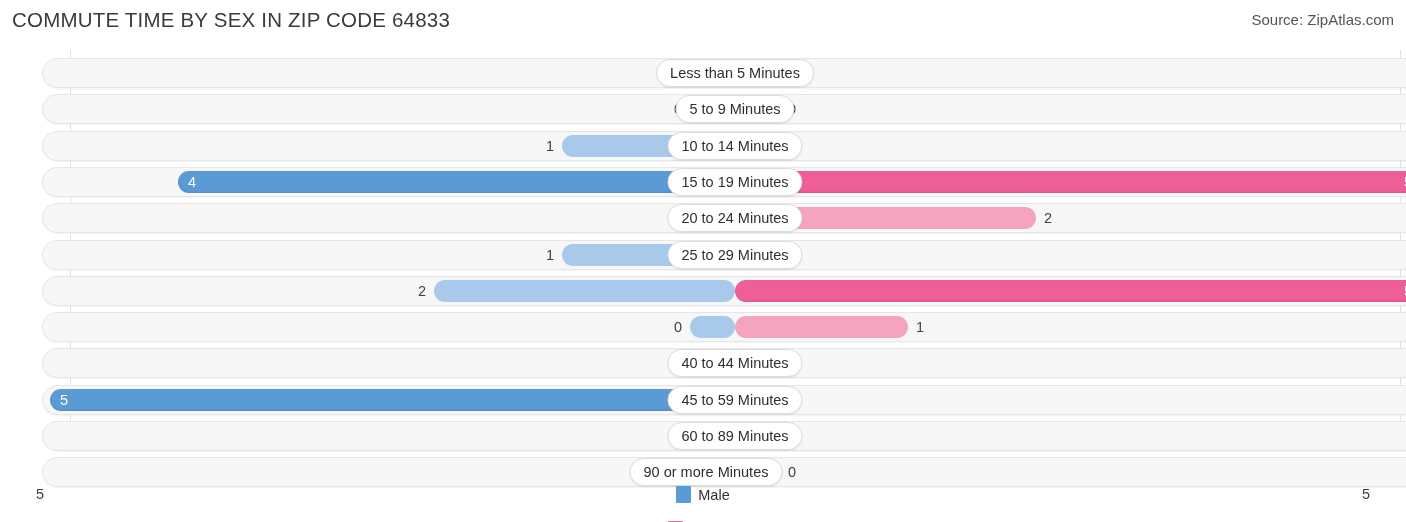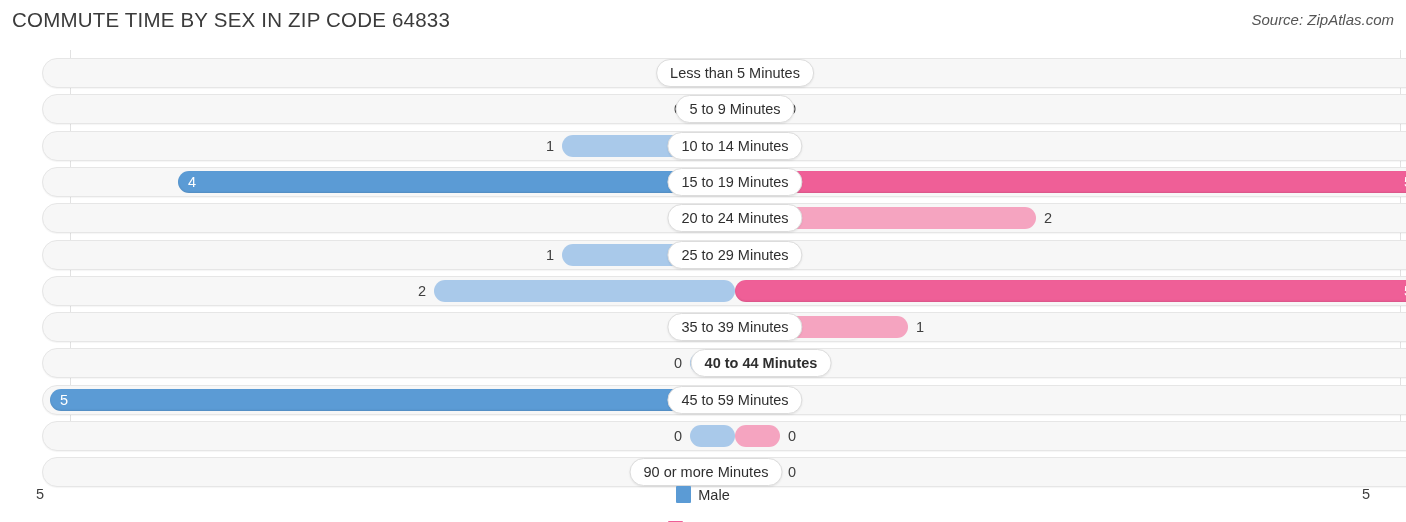--- a/index.html
+++ b/index.html
@@ -23,21 +23,20 @@
     font-size: 20.5px;
     letter-spacing: 0.2px;
     color: #3b3b3b;
     font-weight: 400;
     white-space: nowrap;
   }
   #source {
     position: absolute;
     right: 12px; top: 11px;
     font-size: 15px;
-    font-style: italic;
     color: #555555;
     white-space: nowrap;
   }
 
   
   #plot {
     position: absolute;
     left: 0; top: 50px;
     width: 1406px; height: 434px; margin-left: 32px;
   }
@@ -217,44 +216,44 @@
           <div class="bar bar-female hot" style="left: 693px; width: 685px;"></div>
           <div class="val val-male" style="left: 354px; width: 30px;">2</div>
           <div class="val val-female inside" style="left: 1340px; width: 30px; text-align: right;">5</div>
         </div>
         <div class="row" style="top: 262.1px;">
           <div class="track"></div>
           <div class="bar bar-male" style="left: 648px; width: 45px;"></div>
           <div class="bar bar-female" style="left: 693px; width: 173px;"></div>
           <div class="val val-male" style="left: 610px; width: 30px;">0</div>
           <div class="val val-female" style="left: 874px; width: 30px;">1</div>
-          <div class="pill" style="left: 693px;">35 to 39 Minutes</div>
         </div>
         <div class="row" style="top: 298.4px;">
           <div class="track"></div>
           <div class="bar bar-male" style="left: 648px; width: 45px;"></div>
           <div class="bar bar-female" style="left: 693px; width: 45px;"></div>
           <div class="val val-male" style="left: 610px; width: 30px;">0</div>
           <div class="val val-female" style="left: 746px; width: 30px;">0</div>
-          <div class="pill" style="left: 719px; font-weight: bold;">40 to 44 Minutes</div>
+          <div class="pill" style="left: 693px;">40 to 44 Minutes</div>
         </div>
         <div class="row" style="top: 334.7px;">
           <div class="track"></div>
           <div class="bar bar-male hot" style="left: 8px; width: 685px;"></div>
           <div class="bar bar-female" style="left: 693px; width: 45px;"></div>
           <div class="val val-male inside" style="left: 18px; width: 30px; text-align: left;">5</div>
           <div class="val val-female" style="left: 746px; width: 30px;">0</div>
           <div class="pill" style="left: 693px;">45 to 59 Minutes</div>
         </div>
         <div class="row" style="top: 371px;">
           <div class="track"></div>
           <div class="bar bar-male" style="left: 648px; width: 45px;"></div>
           <div class="bar bar-female" style="left: 693px; width: 45px;"></div>
           <div class="val val-male" style="left: 610px; width: 30px;">0</div>
           <div class="val val-female" style="left: 746px; width: 30px;">0</div>
+          <div class="pill" style="left: 693px;">60 to 89 Minutes</div>
         </div>
         <div class="row" style="top: 407.3px;">
           <div class="track"></div>
           <div class="bar bar-male" style="left: 648px; width: 45px;"></div>
           <div class="bar bar-female" style="left: 693px; width: 45px;"></div>
           <div class="val val-male" style="left: 610px; width: 30px;">0</div>
           <div class="val val-female" style="left: 746px; width: 30px;">0</div>
           <div class="pill" style="left: 664px;">90 or more Minutes</div>
         </div>
       </div>

